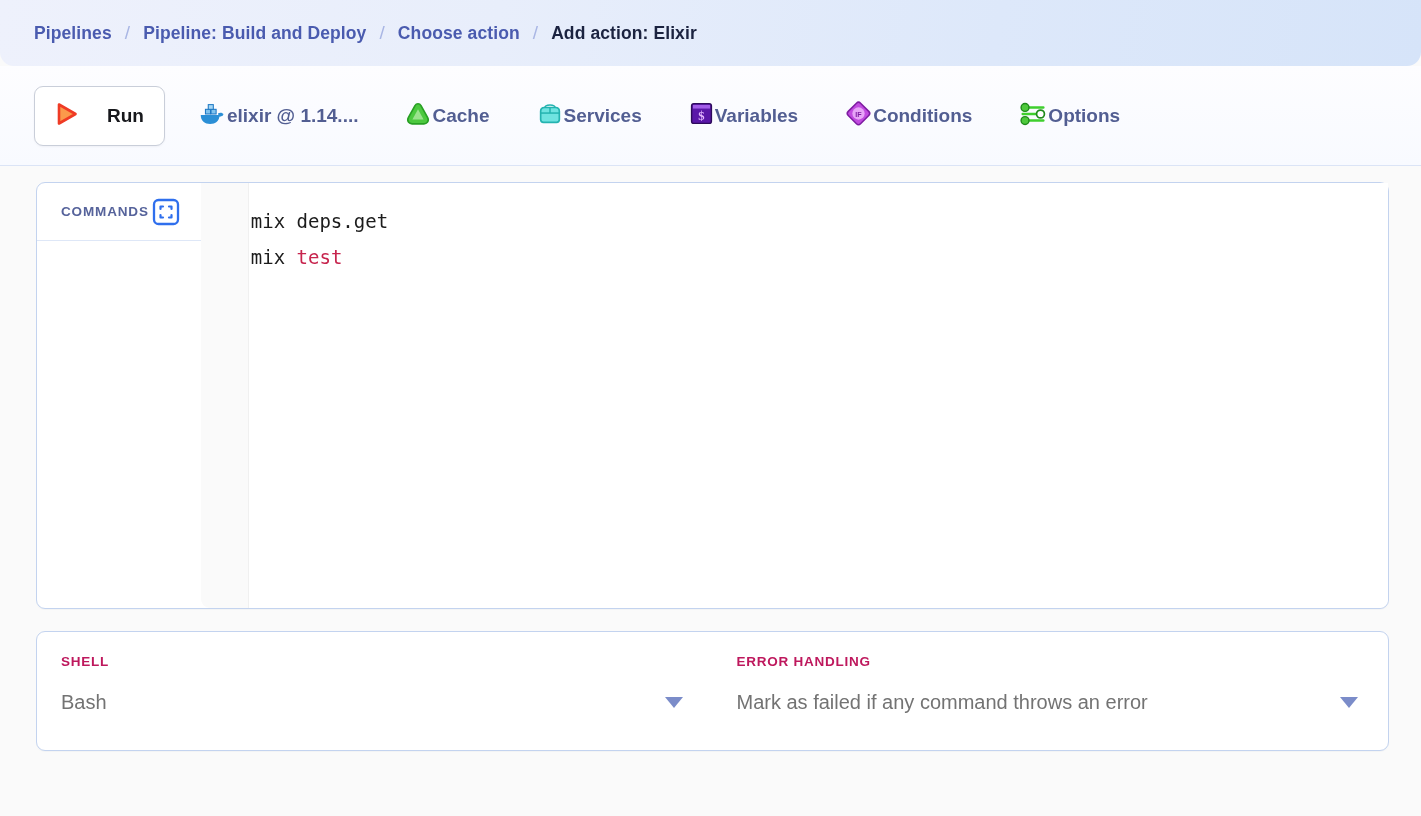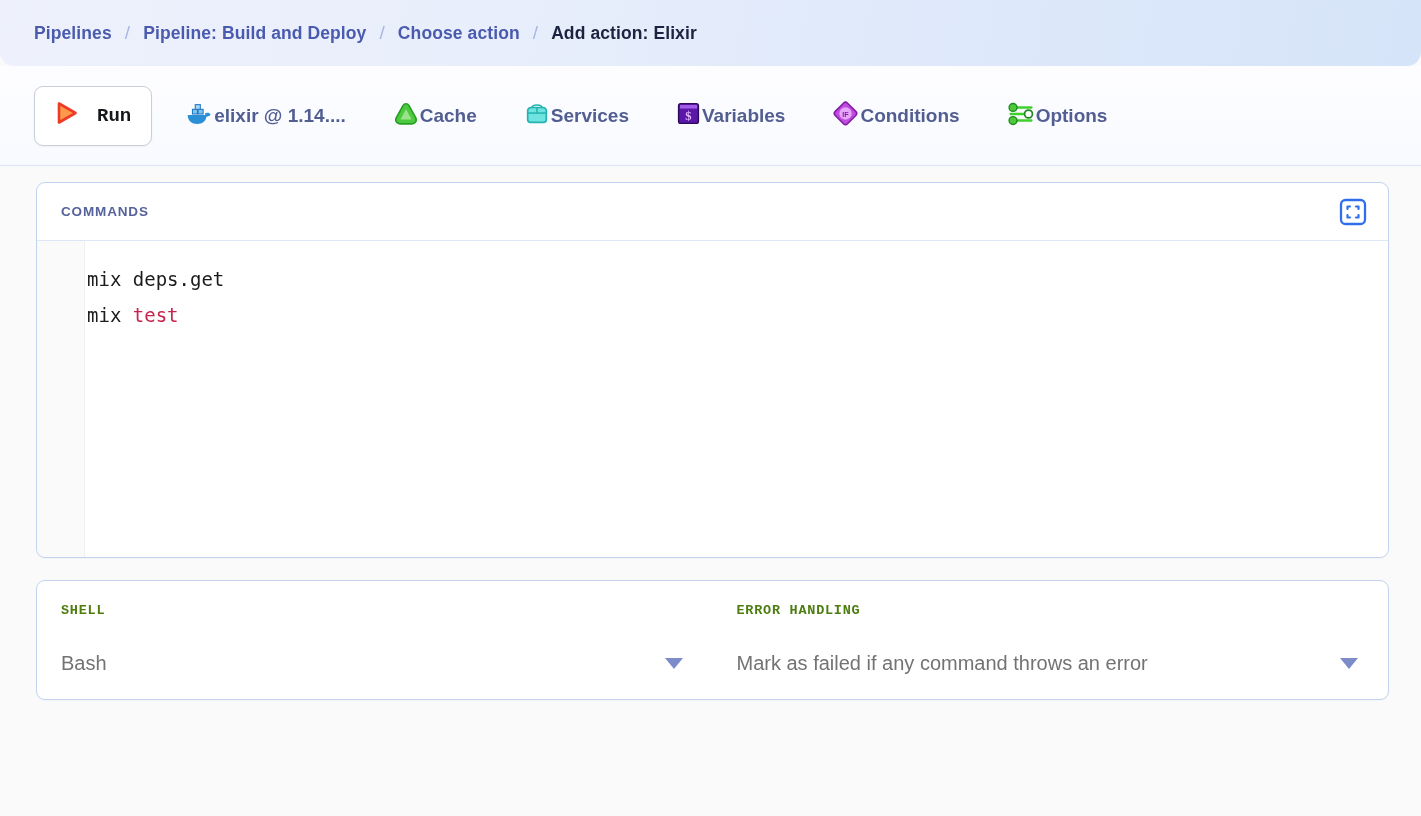--- a/index.html
+++ b/index.html
@@ -52,29 +52,28 @@
     height: 100px;
     background: linear-gradient(180deg, #fdfdff 0%, #f8faff 100%);
     border-bottom: 1px solid #dbe4f6;
     display: flex;
     align-items: center;
     padding-left: 34px;
   }
   .run-btn {
     display: flex;
     align-items: center;
-    gap: 16px;
+    gap: 26px;
     height: 60px;
     padding: 0 20px 0 16px;
     background: #ffffff;
     border: 1px solid #c9ced9;
     border-radius: 9px;
     cursor: pointer;
     box-shadow: 0 1px 2px rgba(30,40,80,0.05);
-    font-family: Liberation Mono, monospace;
   }
   .run-btn .lbl {
     font-size: 19px;
     font-weight: 600;
     color: #17181c;
   }
   .tab {
     display: flex;
     align-items: center;
     gap: 0;
@@ -101,21 +100,21 @@
   }
 
   .panel {
     background: #ffffff;
     border: 1px solid #c3d3ef;
     border-radius: 9px;
     box-shadow: 0 1px 1px rgba(40,60,110,0.03);
   }
 
   
-  .commands-panel { height: 376px; display: flex; flex-direction: column; }
+  .commands-panel { height: 427px; display: flex; flex-direction: row; }
   .cmd-head {
     height: 58px;
     border-bottom: 1px solid #dee7f7;
     display: flex;
     align-items: center;
     justify-content: space-between;
     padding: 0 18px 0 24px;
     flex: 0 0 auto;
   }
   .cmd-head .title {
@@ -163,23 +162,22 @@
   }
   .field {
     flex: 1 1 50%;
     padding: 22px 24px 0 24px;
     position: relative;
   }
   .field .flabel {
     font-size: 13.5px;
     font-weight: 700;
     letter-spacing: 0.75px;
-    color: #4d7c0f;
-    margin-bottom: 34px;
-    font-family: Liberation Mono, monospace;
+    color: #be185d;
+    margin-bottom: 22px;
   }
   .select-row {
     display: flex;
     align-items: center;
     justify-content: space-between;
     cursor: pointer;
     padding-right: 2px;
   }
   .select-row .value {
     font-size: 20px;

